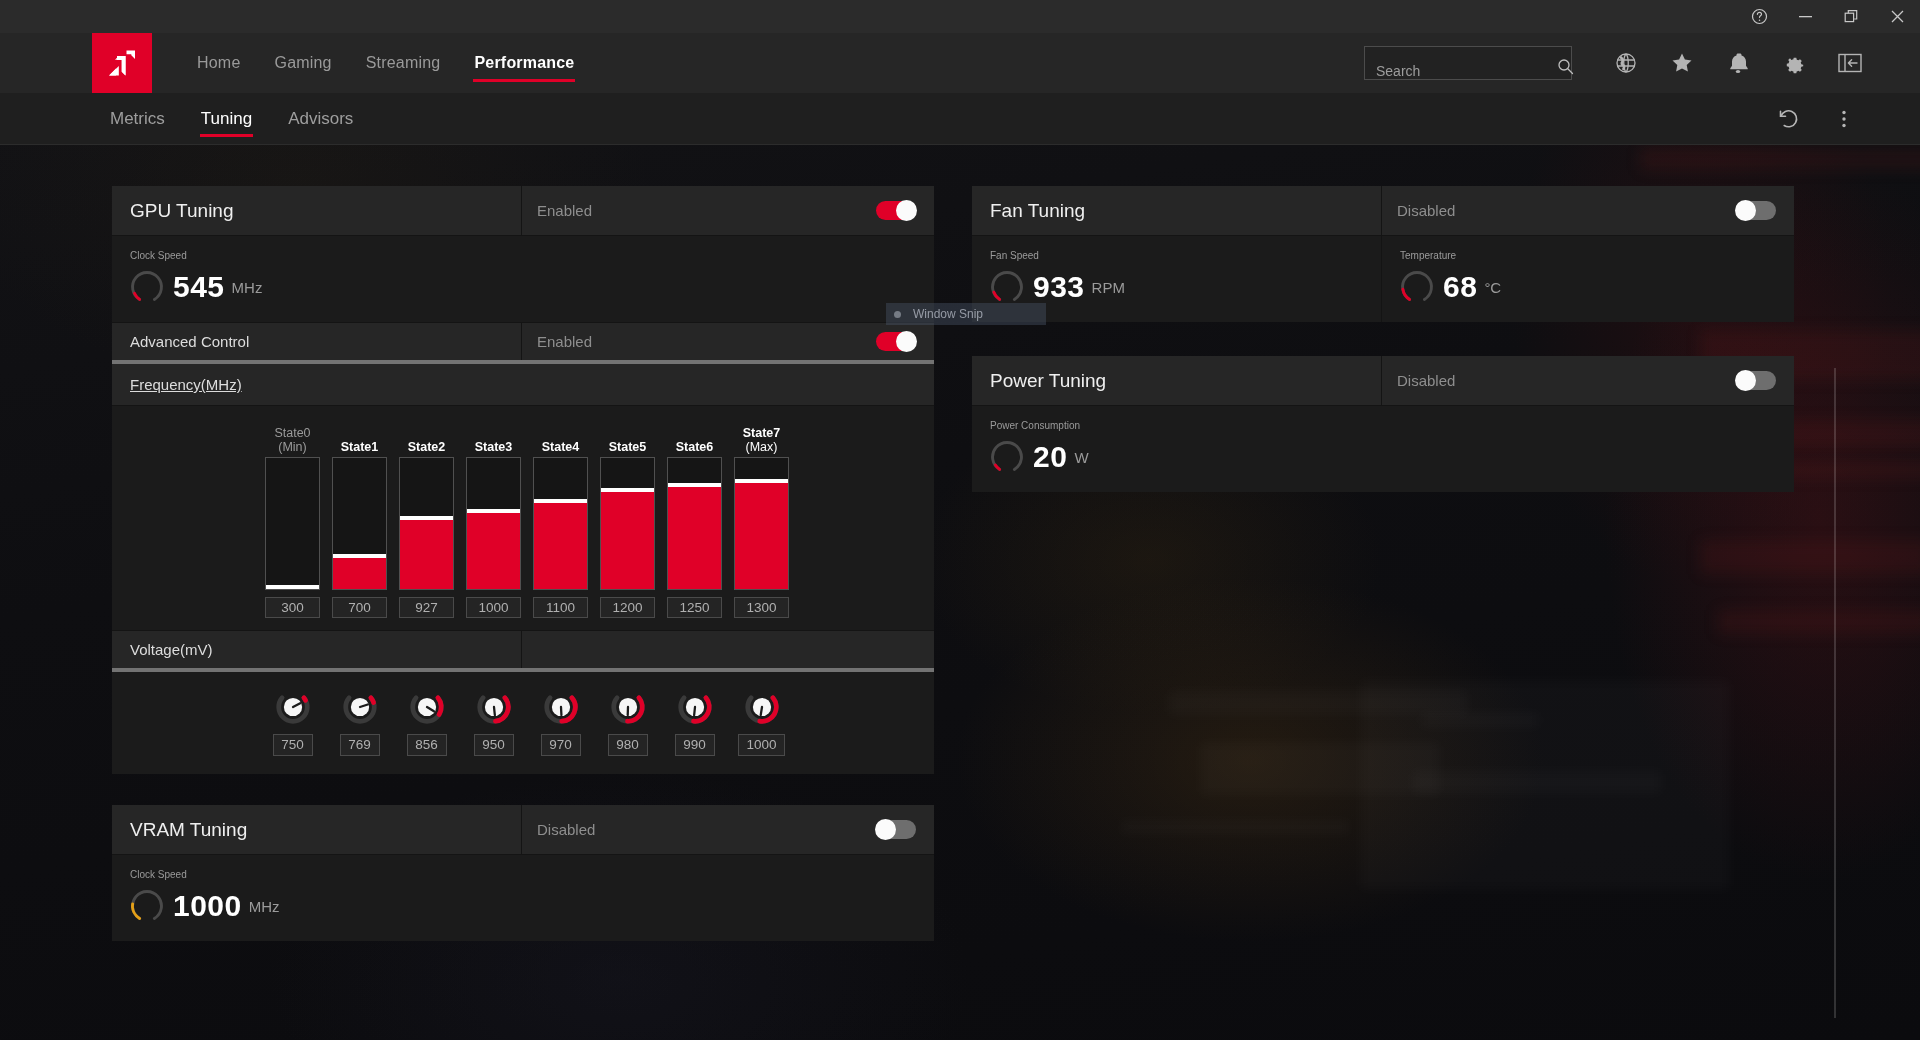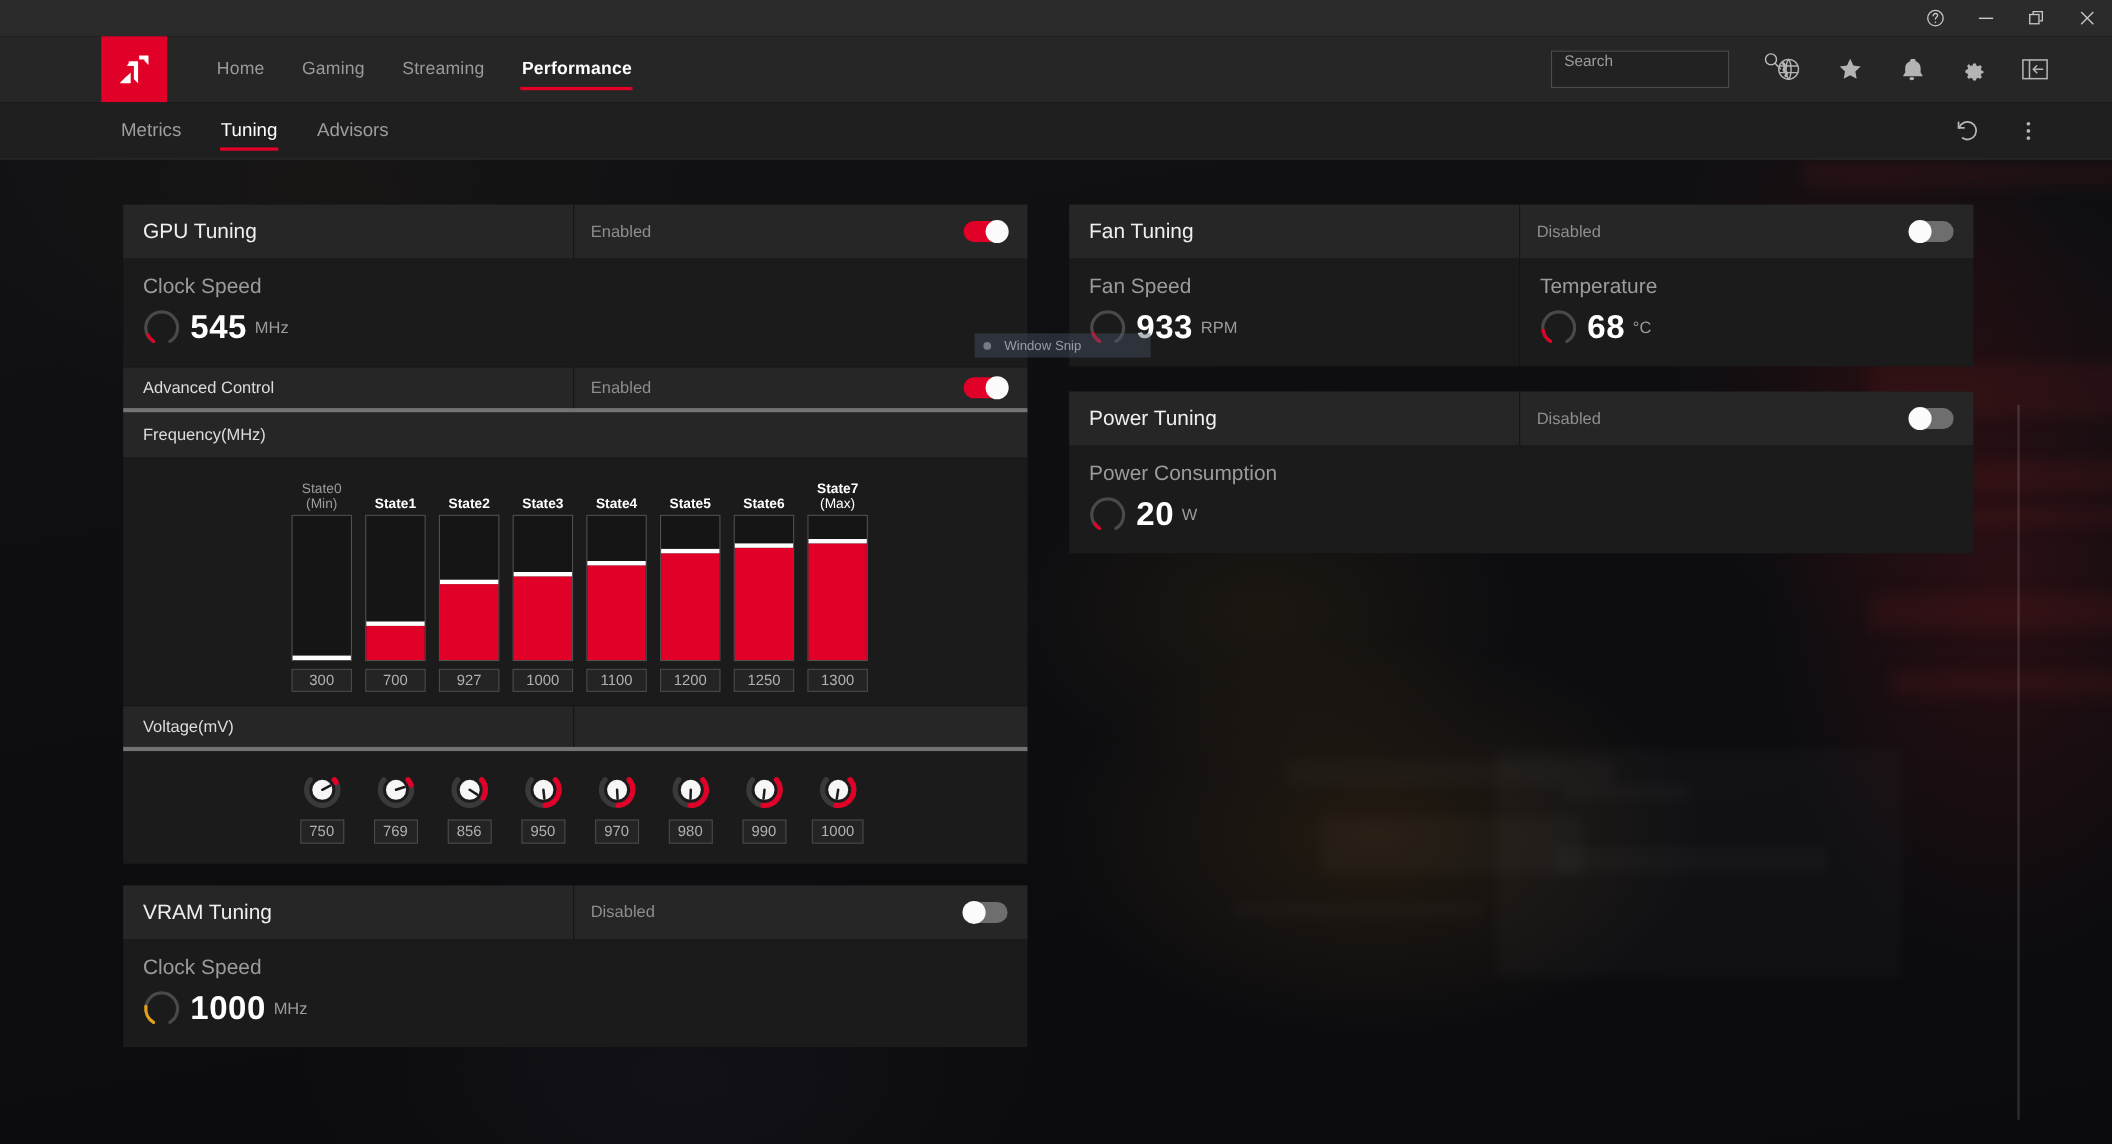--- a/index.html
+++ b/index.html
@@ -75,23 +75,23 @@
     font-size: 16px; color: #9a9a9a; letter-spacing: .2px;
   }
   .navlink.active { color: #ffffff; font-weight: bold; }
   .navlink.active::after {
     content: ""; position: absolute; left: 16px; right: 16px; bottom: 11px;
     height: 3px; background: #e00028;
   }
 
   #nav-right { margin-left: auto; display: flex; align-items: center; padding-right: 42px; }
   #search-box {
-    width: 162px; height: 34px;
+    width: 208px; height: 34px;
     border: 1px solid #4c4c4c; background: #222;
-    display: flex; align-items: flex-start; padding: 0 8px 0 11px;
+    display: flex; align-items: flex-end; padding: 0 8px 0 11px;
     margin-right: 26px;
   }
   #search-input {
     flex: 1; border: none; outline: none; background: transparent;
     color: #bdbdbd; font-size: 14px; font-family: "Liberation Sans", sans-serif;
   }
   #search-input::placeholder { color: #9d9d9d; }
   .navicon {
     width: 56px; height: 44px;
     display: flex; align-items: center; justify-content: center;
@@ -155,21 +155,21 @@
   .toggle.on  { background: #e00028; }
   .toggle.off { background: #6e6e6e; }
   .toggle .knob {
     position: absolute; top: -1px; width: 21px; height: 21px;
     border-radius: 50%; background: #fbfbfb;
   }
   .toggle.on  .knob { right: -1px; }
   .toggle.off .knob { left: -1px; }
 
   .card-body { padding: 14px 0 18px 18px; }
-  .metric-label { font-size: 19px; color: #9b9b9b; margin-bottom: 9px; }
+  .metric-label { font-size: 10px; color: #9b9b9b; margin-bottom: 9px; }
   .metric-row { display: flex; align-items: center; }
   .gauge { width: 34px; height: 34px; margin-right: 9px; flex: 0 0 auto; }
   .metric-value { font-size: 30px; color: #fff; font-weight: bold; letter-spacing: .5px; }
   .metric-unit { font-size: 15px; color: #9b9b9b; margin-left: 7px; }
 
   
   .row-head {
     height: 42px; display: flex; align-items: stretch;
     background: #262626;
     border-top: 1px solid #141414; border-bottom: 4px solid #737373;
@@ -182,21 +182,21 @@
   }
   .row-head .statewrap {
     flex: 1; display: flex; align-items: center; justify-content: space-between;
     padding: 0 18px 0 15px;
   }
   .row-head .statetext { font-size: 15px; color: #8e8e8e; }
 
   .section-label {
     height: 42px; display: flex; align-items: center; padding-left: 18px;
     background: #262626; border-bottom: 1px solid #141414;
-    font-size: 15px; color: #dddddd;
+    font-size: 15px; color: #dddddd; text-decoration: underline;
   }
 
   
   #freq-chart {
     background: #1b1b1b;
     padding: 14px 0 12px 0;
     display: flex; justify-content: flex-start;
     padding-left: 147px;
   }
   .freq-col {

